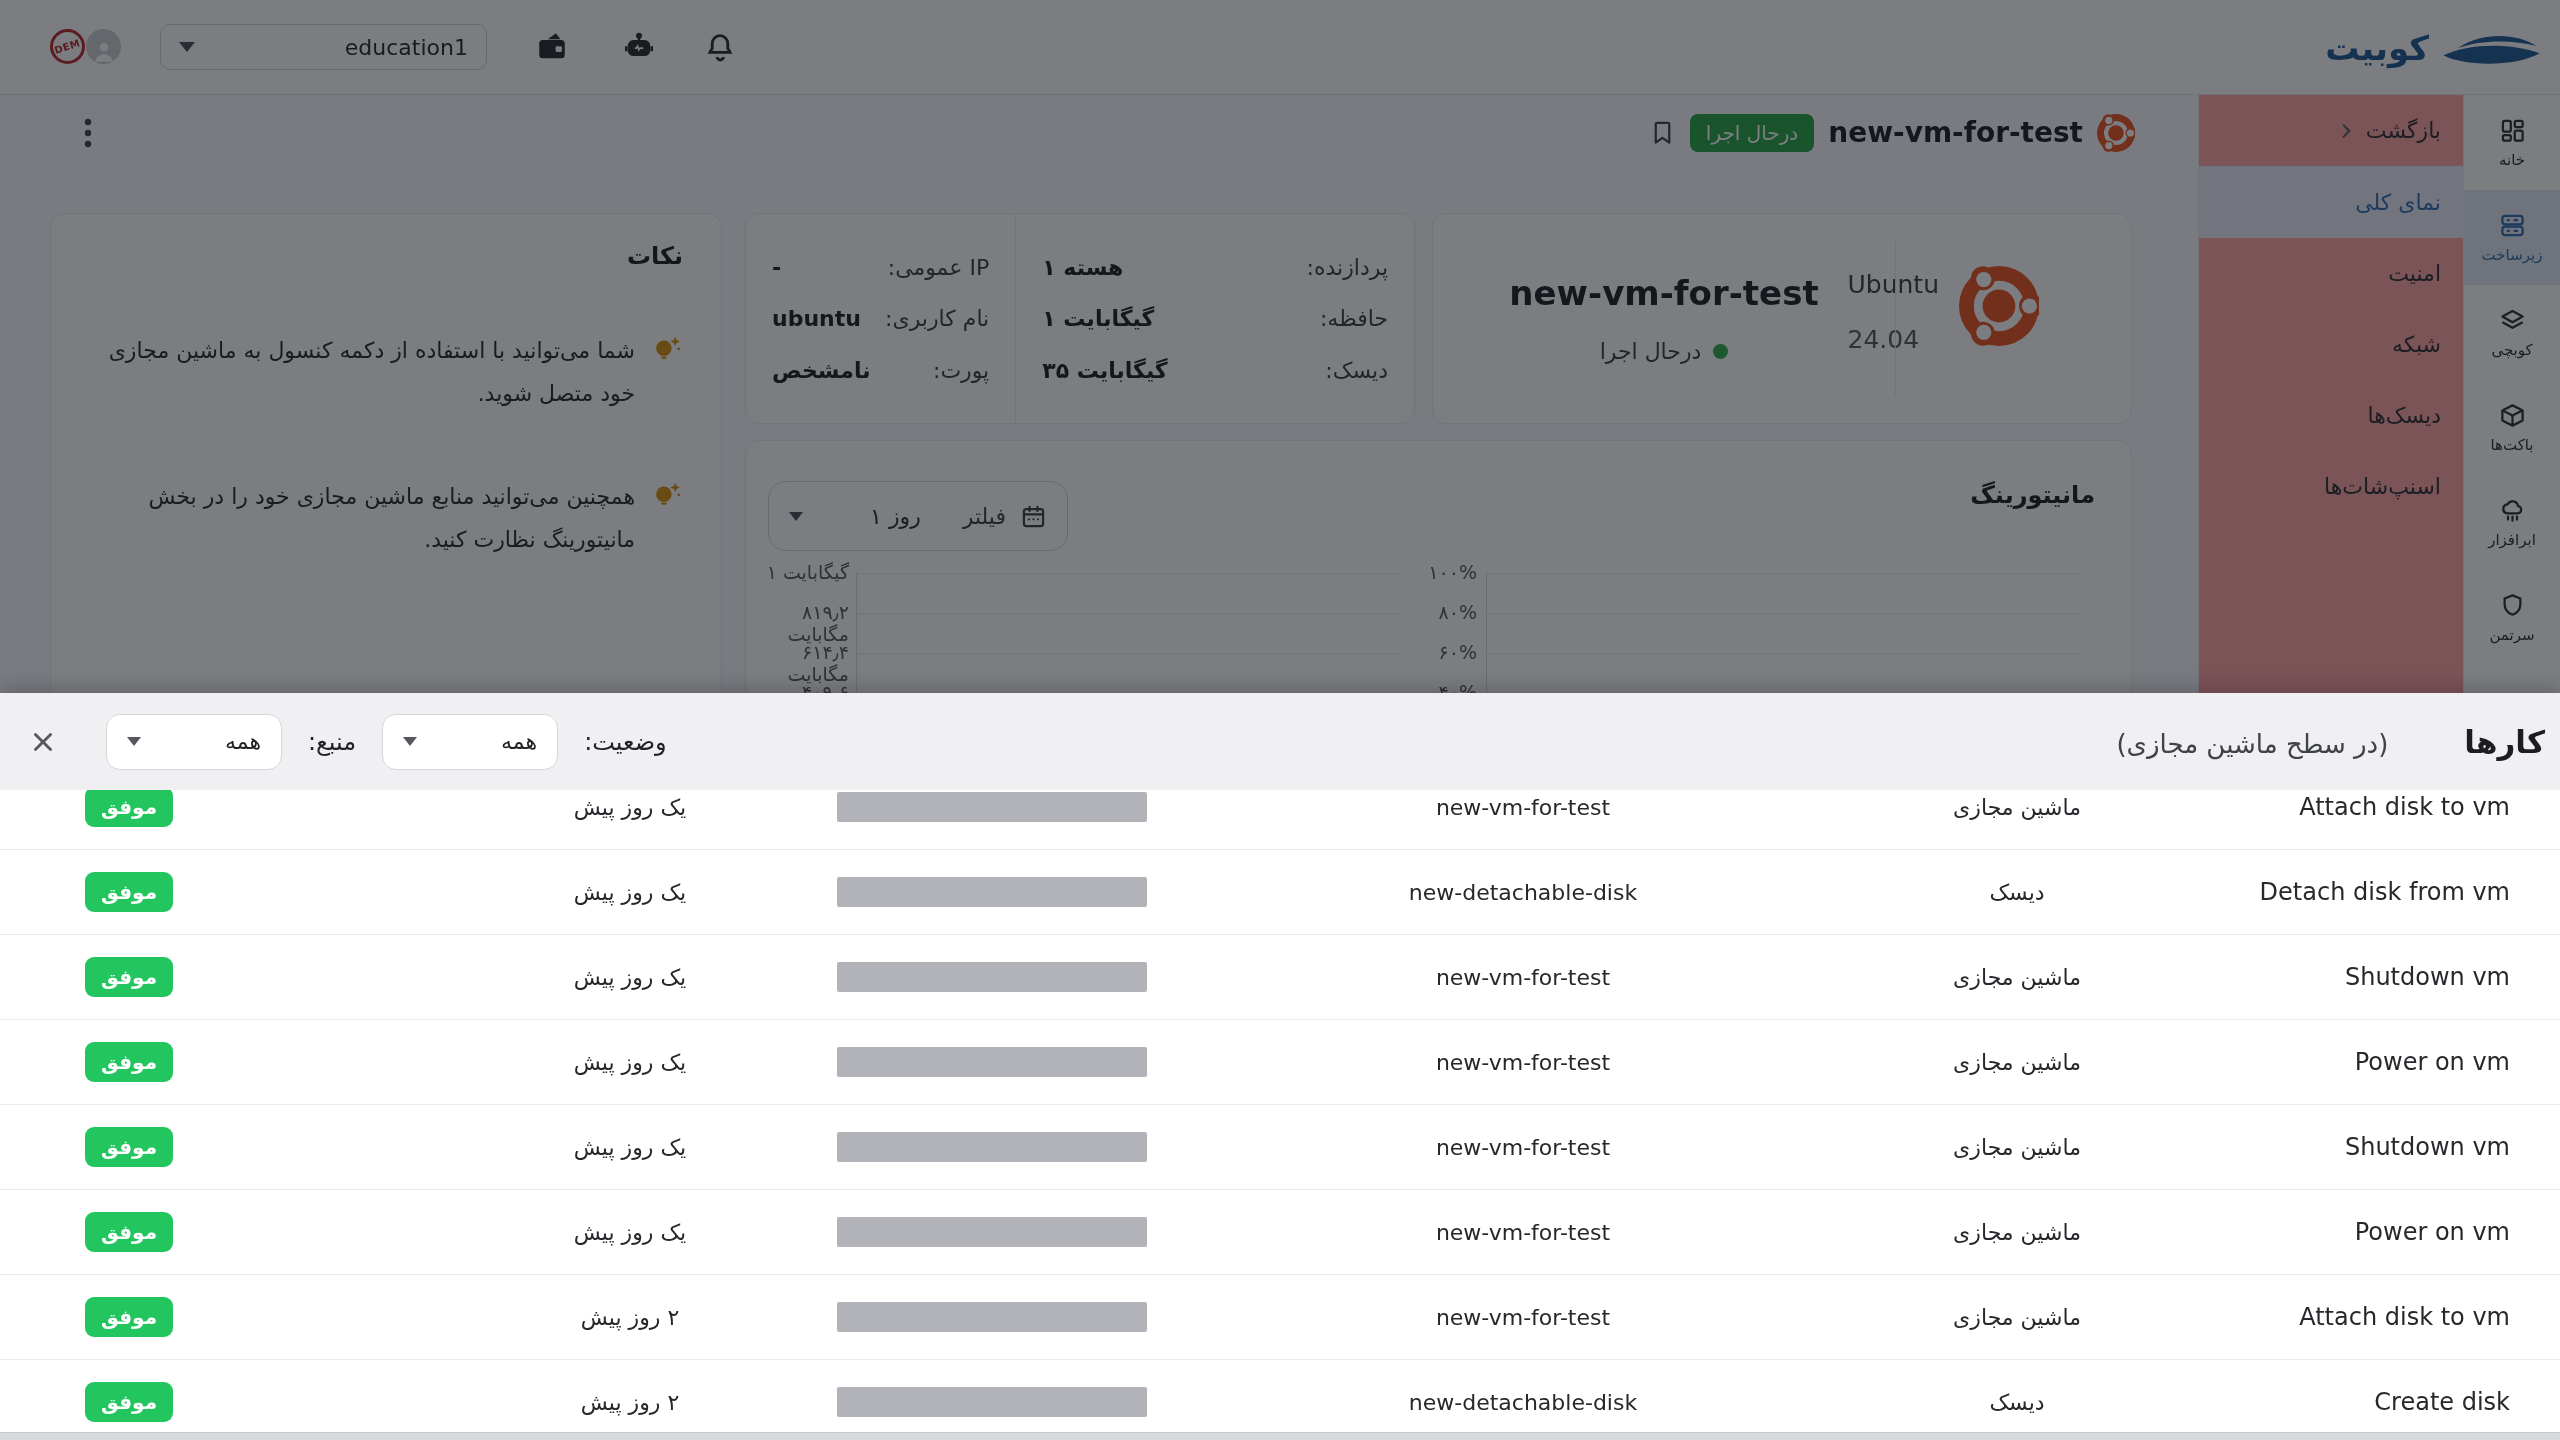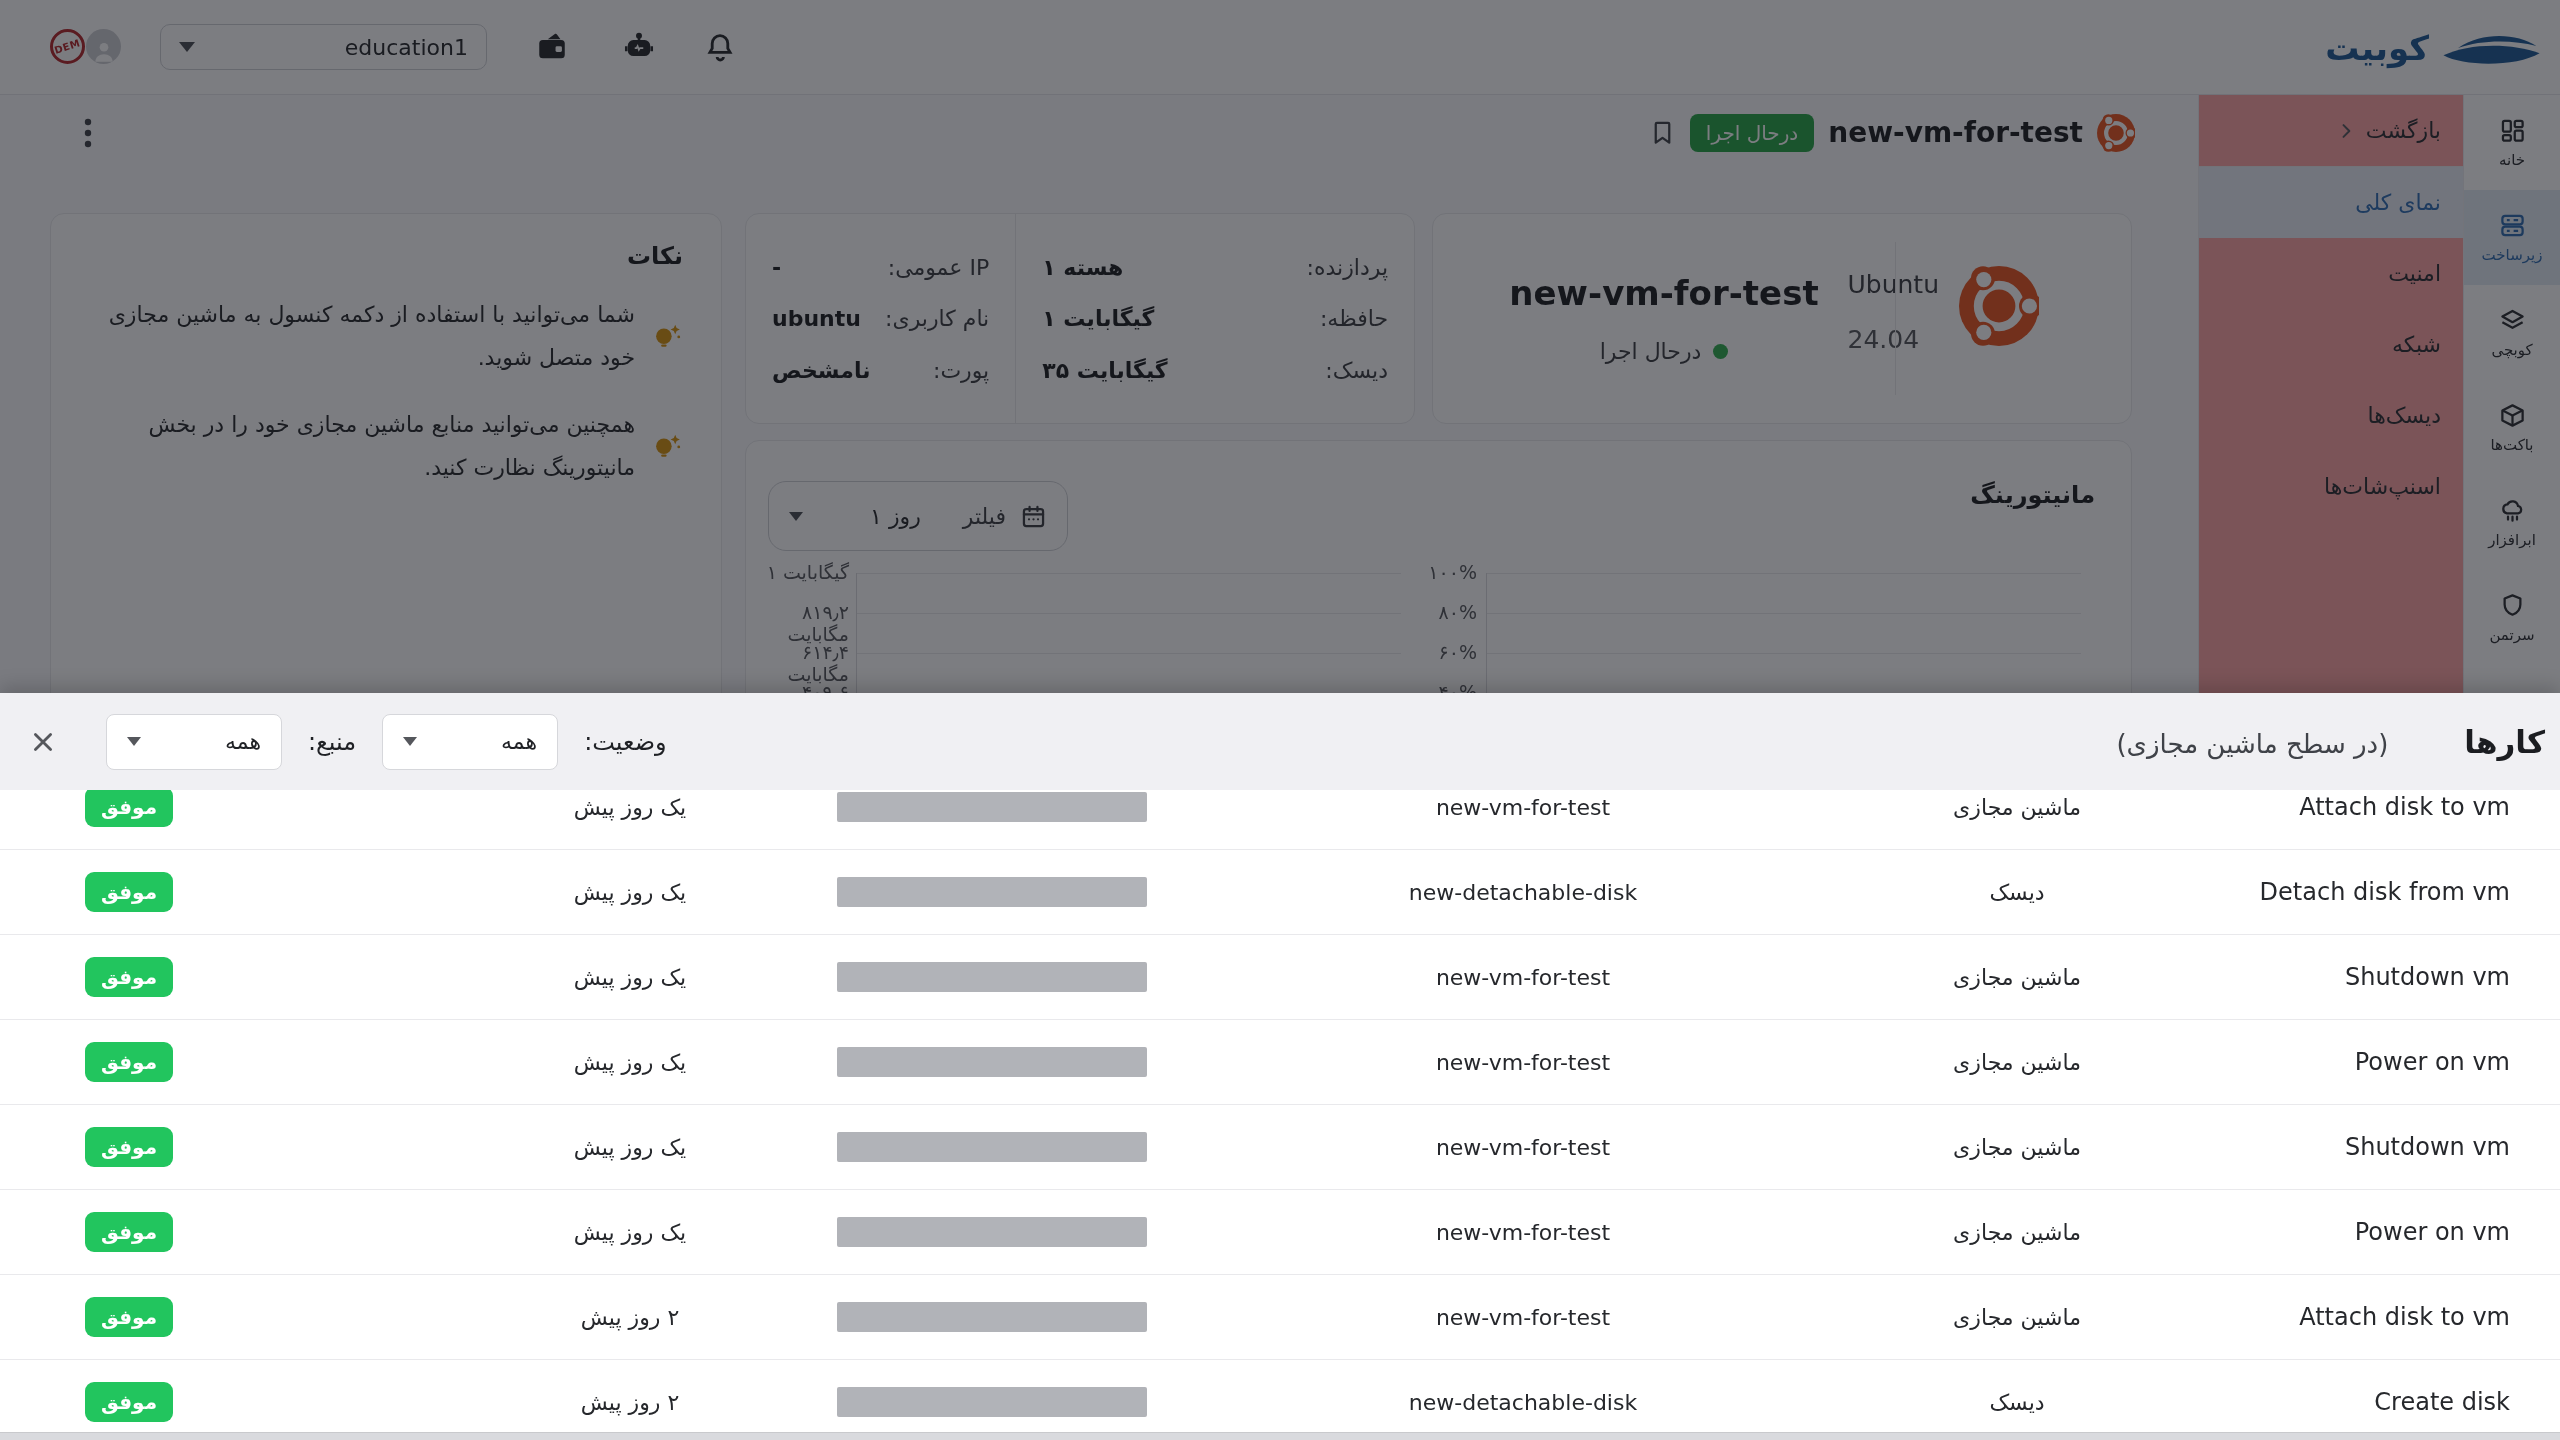--- a/index.html
+++ b/index.html
@@ -40,21 +40,21 @@
   .ubuntu-mini { width:38px; height:38px; }
   .vm-title { font-size:28px; font-weight:bold; color:#1b1d21; }
   .run-badge { background:#27a546; color:#fff; font-size:20px; border-radius:8px; padding:7px 16px; }
   .bookmark { width:27px; height:27px; color:#3f4248; cursor:pointer; }
 
   
   .card { position:absolute; background:#fff; border:1px solid #e8e8ec; border-radius:14px; z-index:1; }
   .card-title { font-size:24px; font-weight:bold; color:#1b1d21; }
 
   .notes-card { left:50px; top:213px; width:672px; height:500px; padding:28px 38px; }
-  .tip { display:flex; gap:14px; margin-top:24px; align-items:center; }
+  .tip { display:flex; gap:14px; margin-top:60px; align-items:flex-start; }
   .tip svg { width:34px; height:34px; flex:0 0 auto; margin-top:4px; }
   .tip .tx { font-size:22px; line-height:1.95; color:#26282c; }
 
   .specs-card { left:745px; top:213px; width:670px; height:211px; display:flex; }
   .specs-col { display:flex; flex-direction:column; justify-content:space-evenly; padding:14px 26px; }
   .specs-col.hw { width:400px; border-left:1px solid #e8e8ec; }
   .specs-col.ac { width:270px; }
   .spec-row { display:flex; justify-content:space-between; align-items:center; }
   .spec-row .lb { font-size:22px; color:#3b3d42; }
   .spec-row .vl { font-size:22px; font-weight:bold; color:#1b1d21; }
@@ -88,21 +88,21 @@
   .overlay { position:absolute; top:0; left:0; width:2560px; height:693px; background:rgba(17,18,26,0.55); z-index:5; }
 
   
   .panel { position:absolute; top:693px; left:0; width:2560px; height:747px; background:#fff; z-index:10; box-shadow:0 -6px 18px rgba(0,0,0,.18); }
   .panel-header { height:97px; background:#f0f0f3; display:flex; align-items:center; justify-content:space-between; padding:0 15px 0 30px; }
   .ph-title-group { display:flex; align-items:baseline; gap:38px; }
   .ph-title { font-size:31px; font-weight:800; color:#1b1d21;margin-left:38px; }
   .ph-sub { font-size:26px; color:#3f4248; }
   .ph-filters { display:flex; align-items:center; gap:26px; }
   .f-label { font-size:24px; color:#1f2125; }
-  .dropdown { width:176px; height:56px; background:#fff; border:1.5px solid #d6d7db; border-radius:8px; display:flex; align-items:center; justify-content:space-between; padding:0 20px; cursor:pointer; }
+  .dropdown { width:176px; height:56px; background:#fff; border:1.5px solid #d6d7db; border-radius:14px; display:flex; align-items:center; justify-content:space-between; padding:0 20px; cursor:pointer; }
   .dropdown .dv { font-size:22px; color:#1f2125; }
   .dropdown .caret { border-top-width:9px; border-left-width:7px; border-right-width:7px; border-top-color:#55575c; }
   .close-btn { width:26px; height:26px; color:#55575c; margin-right:24px; cursor:pointer; }
 
   .rows-wrap { position:absolute; top:97px; bottom:0; left:0; right:0; overflow:hidden; }
   .task-row { position:relative; height:85px; border-bottom:1px solid #e9e9ec; background:#fff; }
   .task-row:first-child { margin-top:-25px; }
   .cell { position:absolute; top:50%; transform:translateY(-50%); }
   .cell.badge { left:85px; background:#22c55e; color:#fff; font-size:20px; font-weight:bold; padding:8px 16px; border-radius:9px; }
   .cell.time { left:510px; width:240px; text-align:center; font-size:22px; color:#26282c; }

